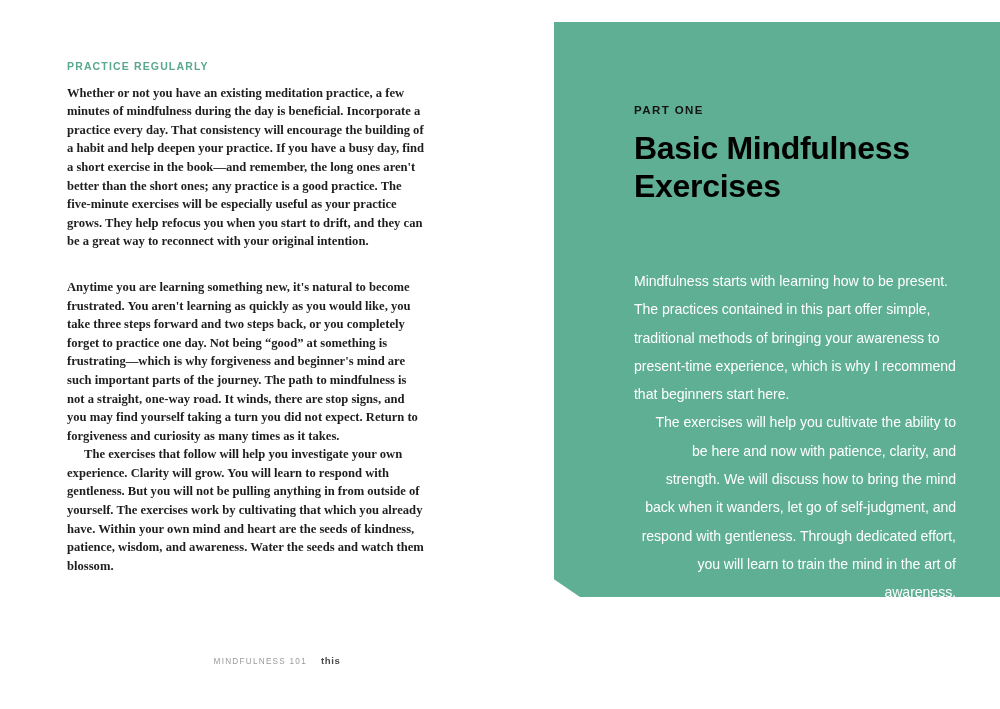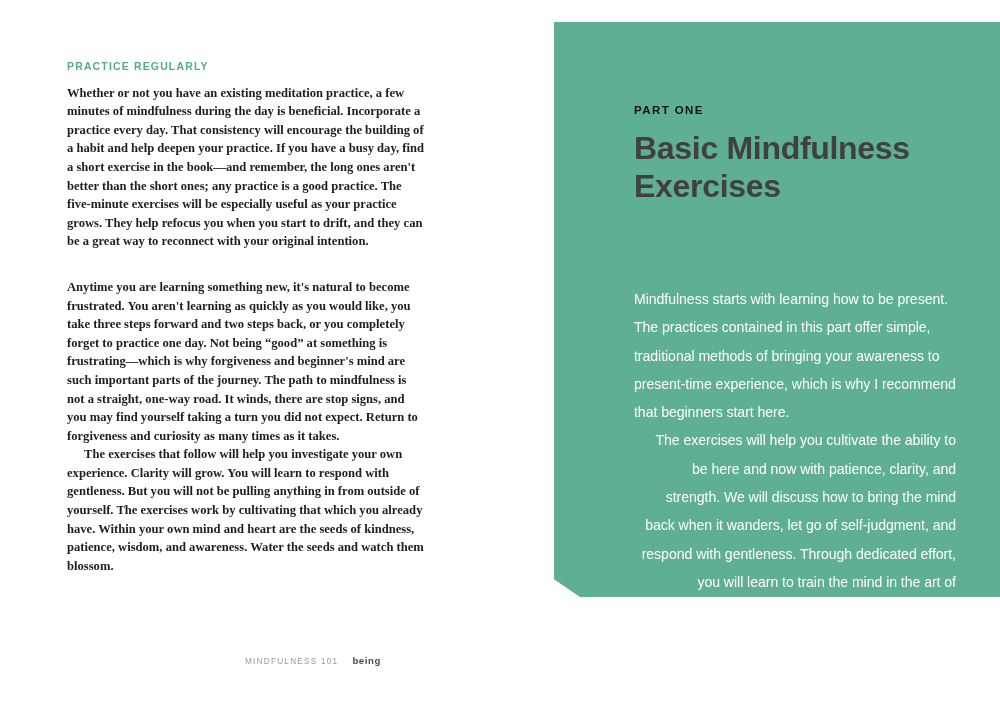--- a/index.html
+++ b/index.html
@@ -69,21 +69,20 @@
   
   .page-footer {
     position: absolute;
     left: 0;
     top: 655px;
     width: 554px;
     display: flex;
     justify-content: center;
     align-items: baseline;
     gap: 14px;
-    padding-left: 36px;
   }
   .footer-title {
     font-family: "Liberation Sans", sans-serif;
     font-size: 8.2px;
     letter-spacing: 1.25px;
     color: #9a9a9a;
     text-transform: uppercase;
   }
   .footer-page {
     font-family: "Liberation Sans", sans-serif;
@@ -119,28 +118,28 @@
     color: #141414;
     text-transform: uppercase;
     margin: 0 0 13px 0;
   }
 
   .part-title {
     font-family: "Liberation Sans", sans-serif;
     font-size: 32px;
     font-weight: bold;
     line-height: 38px;
-    color: #404040;
+    color: #000000;
     letter-spacing: -0.3px;
     margin: 0;
     max-width: 290px;
   }
 
   .panel-body {
-    margin-top: 80px;
+    margin-top: 62px;
   }
 
   .panel-para {
     font-family: "Liberation Sans", sans-serif;
     font-size: 14.1px;
     line-height: 28.3px;
     color: #ffffff;
     margin: 0;
     letter-spacing: -0.05px;
   }
@@ -164,21 +163,21 @@
 
       <div class="section-block">
         <p class="body-para">Anytime you are learning something new, it's natural to become frustrated. You aren't learning as quickly as you would like, you take three steps forward and two steps back, or you completely forget to practice one day. Not being “good” at something is frustrating—which is why forgiveness and beginner's mind are such important parts of the journey. The path to mindfulness is not a straight, one-way road. It winds, there are stop signs, and you may find yourself taking a turn you did not expect. Return to forgiveness and curiosity as many times as it takes.</p>
         <p class="body-para indent">The exercises that follow will help you investigate your own experience. Clarity will grow. You will learn to respond with gentleness. But you will not be pulling anything in from outside of yourself. The exercises work by cultivating that which you already have. Within your own mind and heart are the seeds of kindness, patience, wisdom, and awareness. Water the seeds and watch them blossom.</p>
       </div>
 
     </div>
 
     <div class="page-footer">
       <span class="footer-title">MINDFULNESS 101</span>
-      <span class="footer-page">being</span>
+      <span class="footer-page">this</span>
     </div>
   </div>
 
   <div class="page-right">
     <div class="panel-inner">
 
       <div class="part-label">PART ONE</div>
 
       <h1 class="part-title">Basic Mindfulness Exercises</h1>
 

